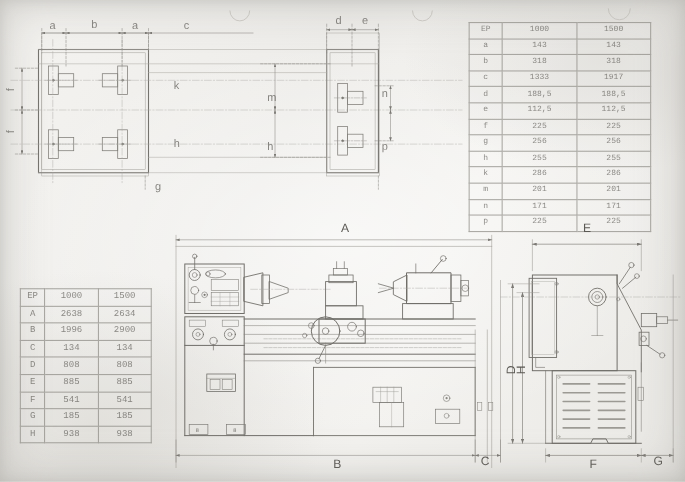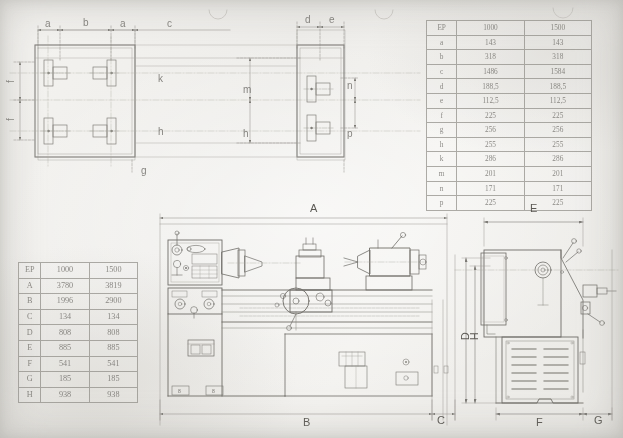--- a/index.html
+++ b/index.html
@@ -25,21 +25,21 @@
     box-shadow:inset 0 0 44px rgba(150,148,142,.45), inset 0 0 12px rgba(170,168,162,.35);
   }
   .layer{position:absolute;inset:0;}
   svg{display:block;}
 
   
   .dimtable{
     position:absolute;
     border-collapse:collapse;
     background:rgba(255,255,255,0.14);
-    font-family:Liberation Serif, serif;
+    font-family:Liberation Mono, monospace;
     color:#63615c;
   }
   .dimtable td,.dimtable th{
     border:1px solid #908e88;
     text-align:center;
     font-weight:normal;
     padding:0;
     line-height:1;
   }
   
@@ -406,22 +406,22 @@
         <td>143</td>
         <td>143</td>
       </tr>
     <tr>
         <td>b</td>
         <td>318</td>
         <td>318</td>
       </tr>
     <tr>
         <td>c</td>
-        <td>1486</td>
-        <td>1584</td>
+        <td>1333</td>
+        <td>1917</td>
       </tr>
     <tr>
         <td>d</td>
         <td>188,5</td>
         <td>188,5</td>
       </tr>
     <tr>
         <td>e</td>
         <td>112,5</td>
         <td>112,5</td>
@@ -468,22 +468,22 @@
   <thead>
     <tr>
       <th class="c-key">EP</th>
       <th class="c-val">1000</th>
       <th class="c-val">1500</th>
     </tr>
   </thead>
   <tbody>
     <tr>
         <td>A</td>
-        <td>3780</td>
-        <td>3819</td>
+        <td>2638</td>
+        <td>2634</td>
       </tr>
     <tr>
         <td>B</td>
         <td>1996</td>
         <td>2900</td>
       </tr>
     <tr>
         <td>C</td>
         <td>134</td>
         <td>134</td>

